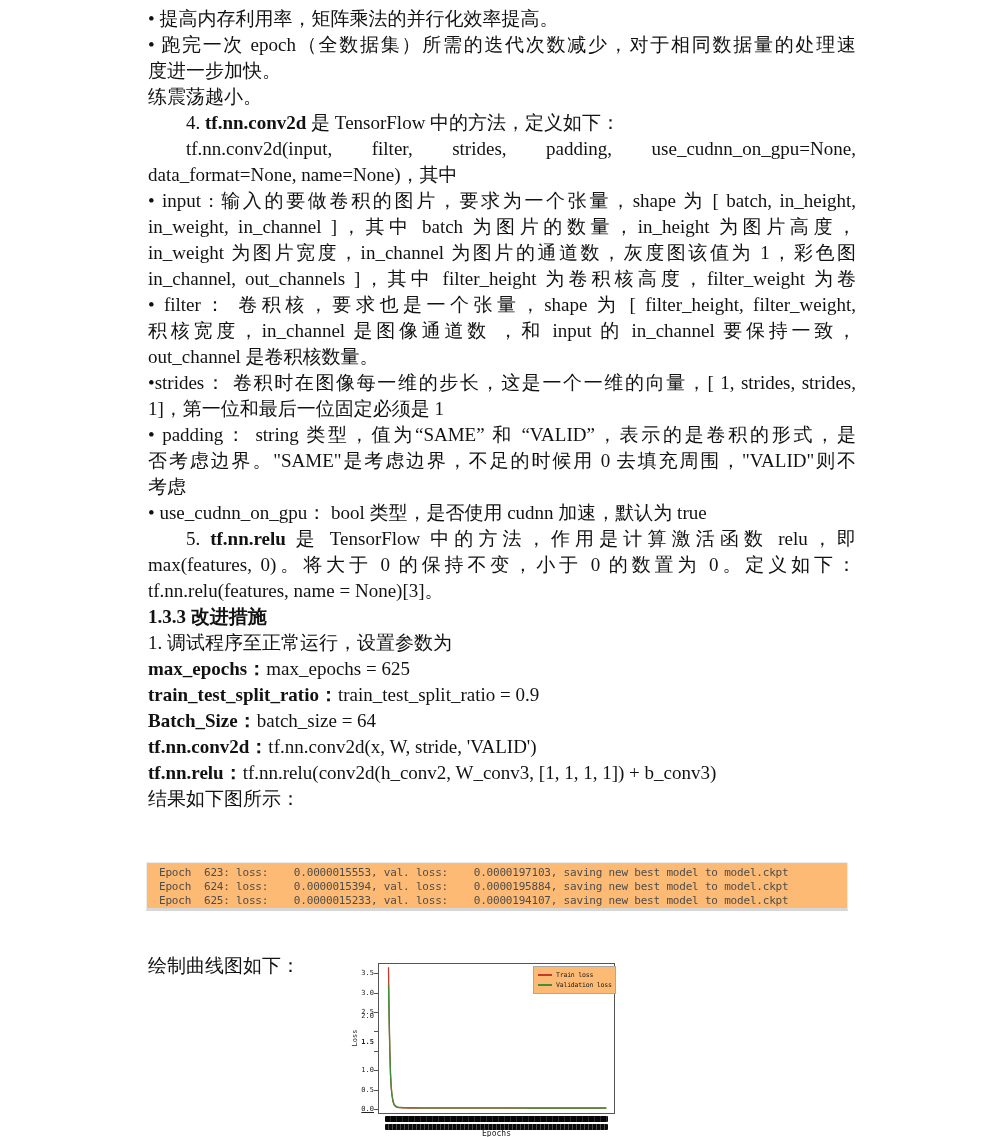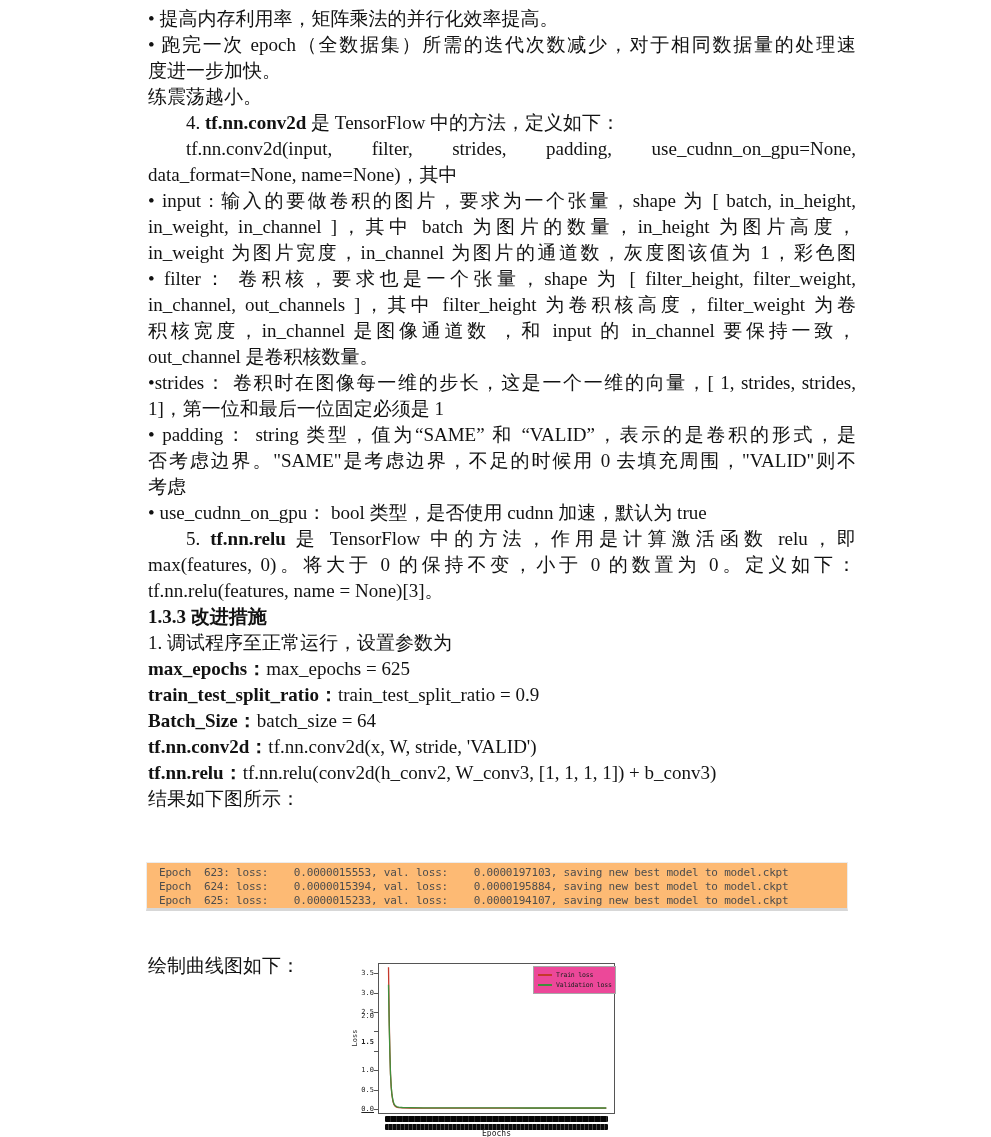--- a/index.html
+++ b/index.html
@@ -24,21 +24,21 @@
 
   
   .figure{position:absolute;left:345px;top:952px;width:300px;height:185px;background:#fff;
           font-family:"DejaVu Sans Mono","Liberation Mono",monospace;color:#222;}
   .plotbox{position:absolute;left:33px;top:11px;width:237px;height:151px;
            border:1px solid #555;box-sizing:border-box;background:#fff;}
   svg.curves{position:absolute;left:33px;top:11px;width:237px;height:151px;overflow:visible;}
   .ytick-label{position:absolute;left:2px;width:27px;text-align:right;font-size:7px;height:8px;line-height:8px;}
   .ytick-mark{position:absolute;left:29px;width:4px;height:1px;background:#555;}
   .ylabel{position:absolute;left:-10px;top:82px;width:40px;text-align:center;font-size:7px;transform:rotate(-90deg);}
-  .legend{position:absolute;left:188px;top:14px;width:83px;border:1px solid #a8a8a8;background:#ec4899;
+  .legend{position:absolute;left:188px;top:14px;width:83px;border:1px solid #a8a8a8;background:#fdba74;
           padding:3px 4px;box-sizing:border-box;}
   .legend-row{display:flex;align-items:center;gap:4px;height:10px;}
   .legend-dash{width:14px;height:2px;flex:0 0 14px;}
   .legend-label{font-size:6.5px;letter-spacing:-0.2px;white-space:nowrap;}
   .xband{position:absolute;left:40px;width:223px;height:6px;border-radius:1px;}
   .xband.b1{top:164px;background:repeating-linear-gradient(90deg,#060606 0 5px,#2b2b2b 5px 6px);}
   .xband.b2{top:172px;background:repeating-linear-gradient(90deg,#0b0b0b 0 3px,#4a4a4a 3px 4px);}
   .xlabel{position:absolute;left:33px;top:177px;width:237px;text-align:center;font-size:8px;}
 </style>
 </head>
@@ -50,22 +50,22 @@
       <div class="line"><span>• 提高内存利用率，矩阵乘法的并行化效率提高。</span></div>
       <div class="line j"><span>• 跑完一次 epoch（全数据集）所需的迭代次数减少，对于相同数据量的处理速</span></div>
       <div class="line"><span>度进一步加快。</span></div>
       <div class="line"><span>练震荡越小。</span></div>
       <div class="line ind"><span>4. </span><span class="b">tf.nn.conv2d</span><span> 是 TensorFlow 中的方法，定义如下：</span></div>
       <div class="line ind j"><span>tf.nn.conv2d(input, filter, strides, padding, use_cudnn_on_gpu=None,</span></div>
       <div class="line"><span>data_format=None, name=None)，其中</span></div>
       <div class="line j"><span>• input : 输入的要做卷积的图片，要求为一个张量，shape 为 [ batch, in_height,</span></div>
       <div class="line j"><span>in_weight, in_channel ]，其中 batch 为图片的数量，in_height 为图片高度，</span></div>
       <div class="line j"><span>in_weight 为图片宽度，in_channel 为图片的通道数，灰度图该值为 1，彩色图</span></div>
+      <div class="line j"><span>in_channel, out_channels ]，其中 filter_height 为卷积核高度，filter_weight 为卷</span></div>
       <div class="line j"><span>• filter： 卷积核，要求也是一个张量，shape 为 [ filter_height, filter_weight,</span></div>
-      <div class="line j"><span>in_channel, out_channels ]，其中 filter_height 为卷积核高度，filter_weight 为卷</span></div>
       <div class="line j"><span>积核宽度，in_channel 是图像通道数 ，和 input 的 in_channel 要保持一致，</span></div>
       <div class="line"><span>out_channel 是卷积核数量。</span></div>
       <div class="line j"><span>•strides： 卷积时在图像每一维的步长，这是一个一维的向量，[ 1, strides, strides,</span></div>
       <div class="line"><span>1]，第一位和最后一位固定必须是 1</span></div>
       <div class="line j"><span>• padding： string 类型，值为“SAME” 和 “VALID”，表示的是卷积的形式，是</span></div>
       <div class="line j"><span>否考虑边界。"SAME"是考虑边界，不足的时候用 0 去填充周围，"VALID"则不</span></div>
       <div class="line"><span>考虑</span></div>
       <div class="line"><span>• use_cudnn_on_gpu： bool 类型，是否使用 cudnn 加速，默认为 true</span></div>
       <div class="line ind j"><span>5. </span><span class="b">tf.nn.relu</span><span> 是 TensorFlow 中的方法，作用是计算激活函数 relu，即</span></div>
       <div class="line j"><span>max(features, 0)。将大于 0 的保持不变，小于 0 的数置为 0。定义如下：</span></div>

